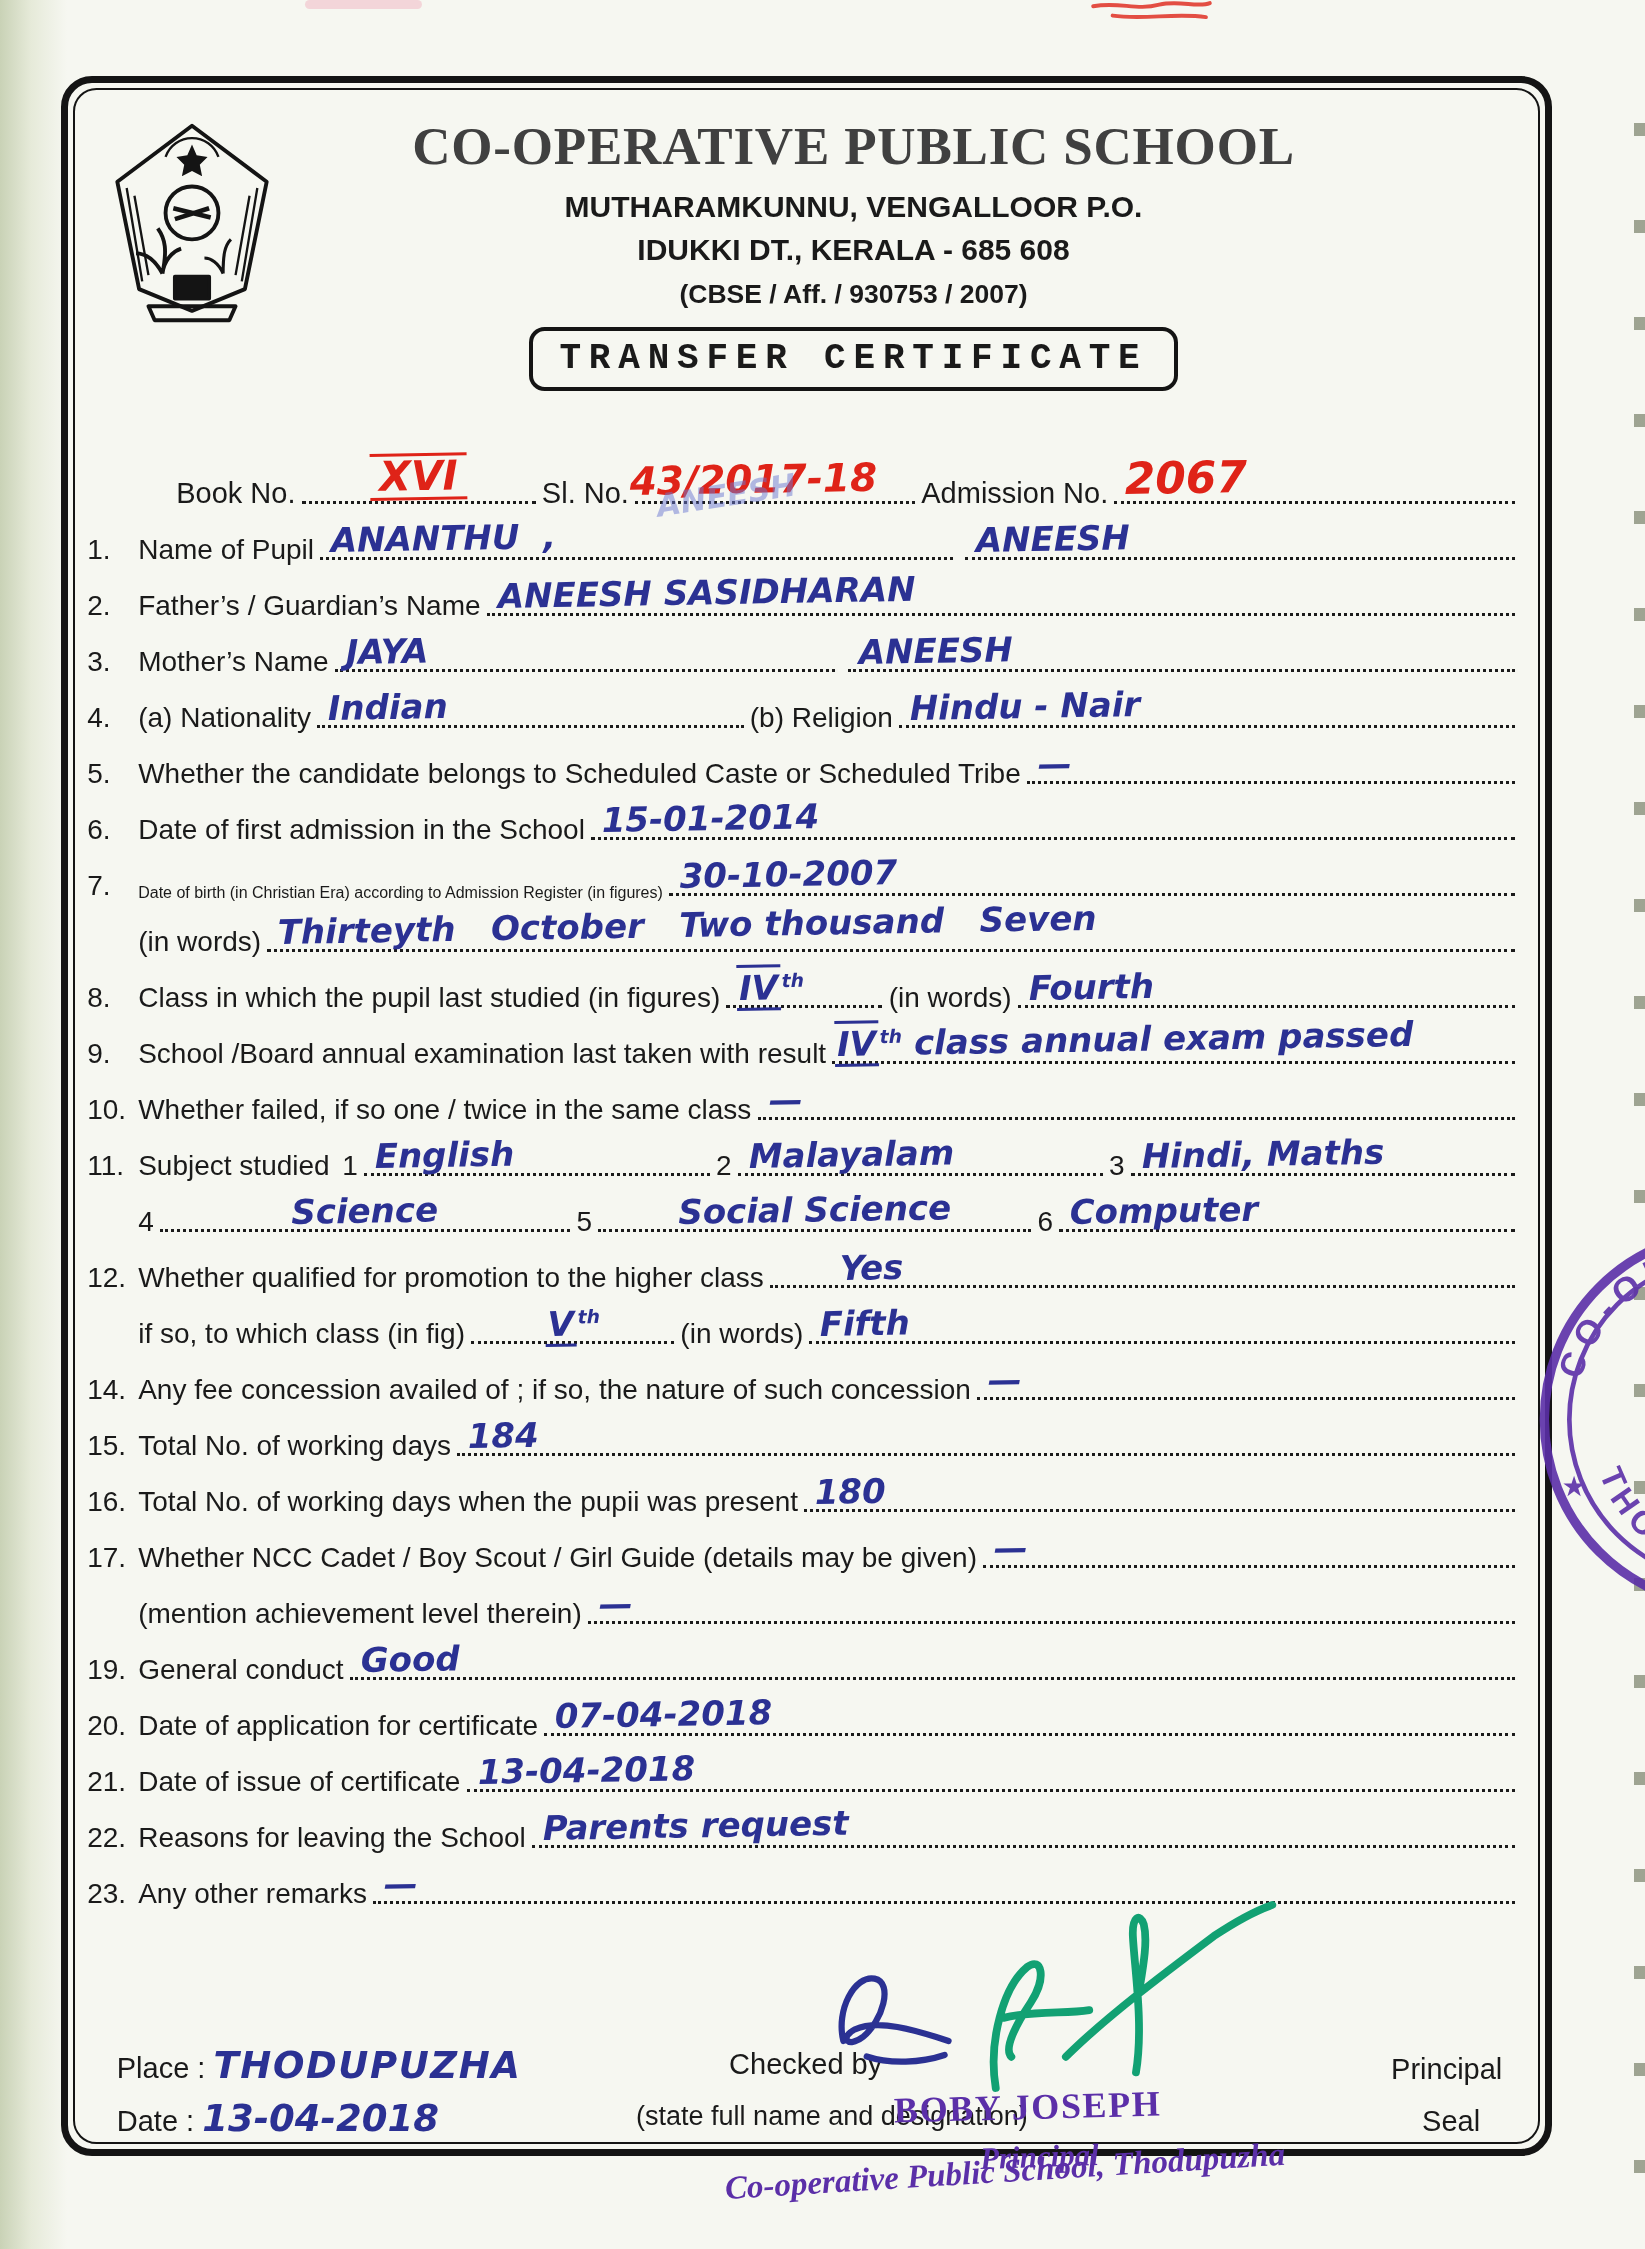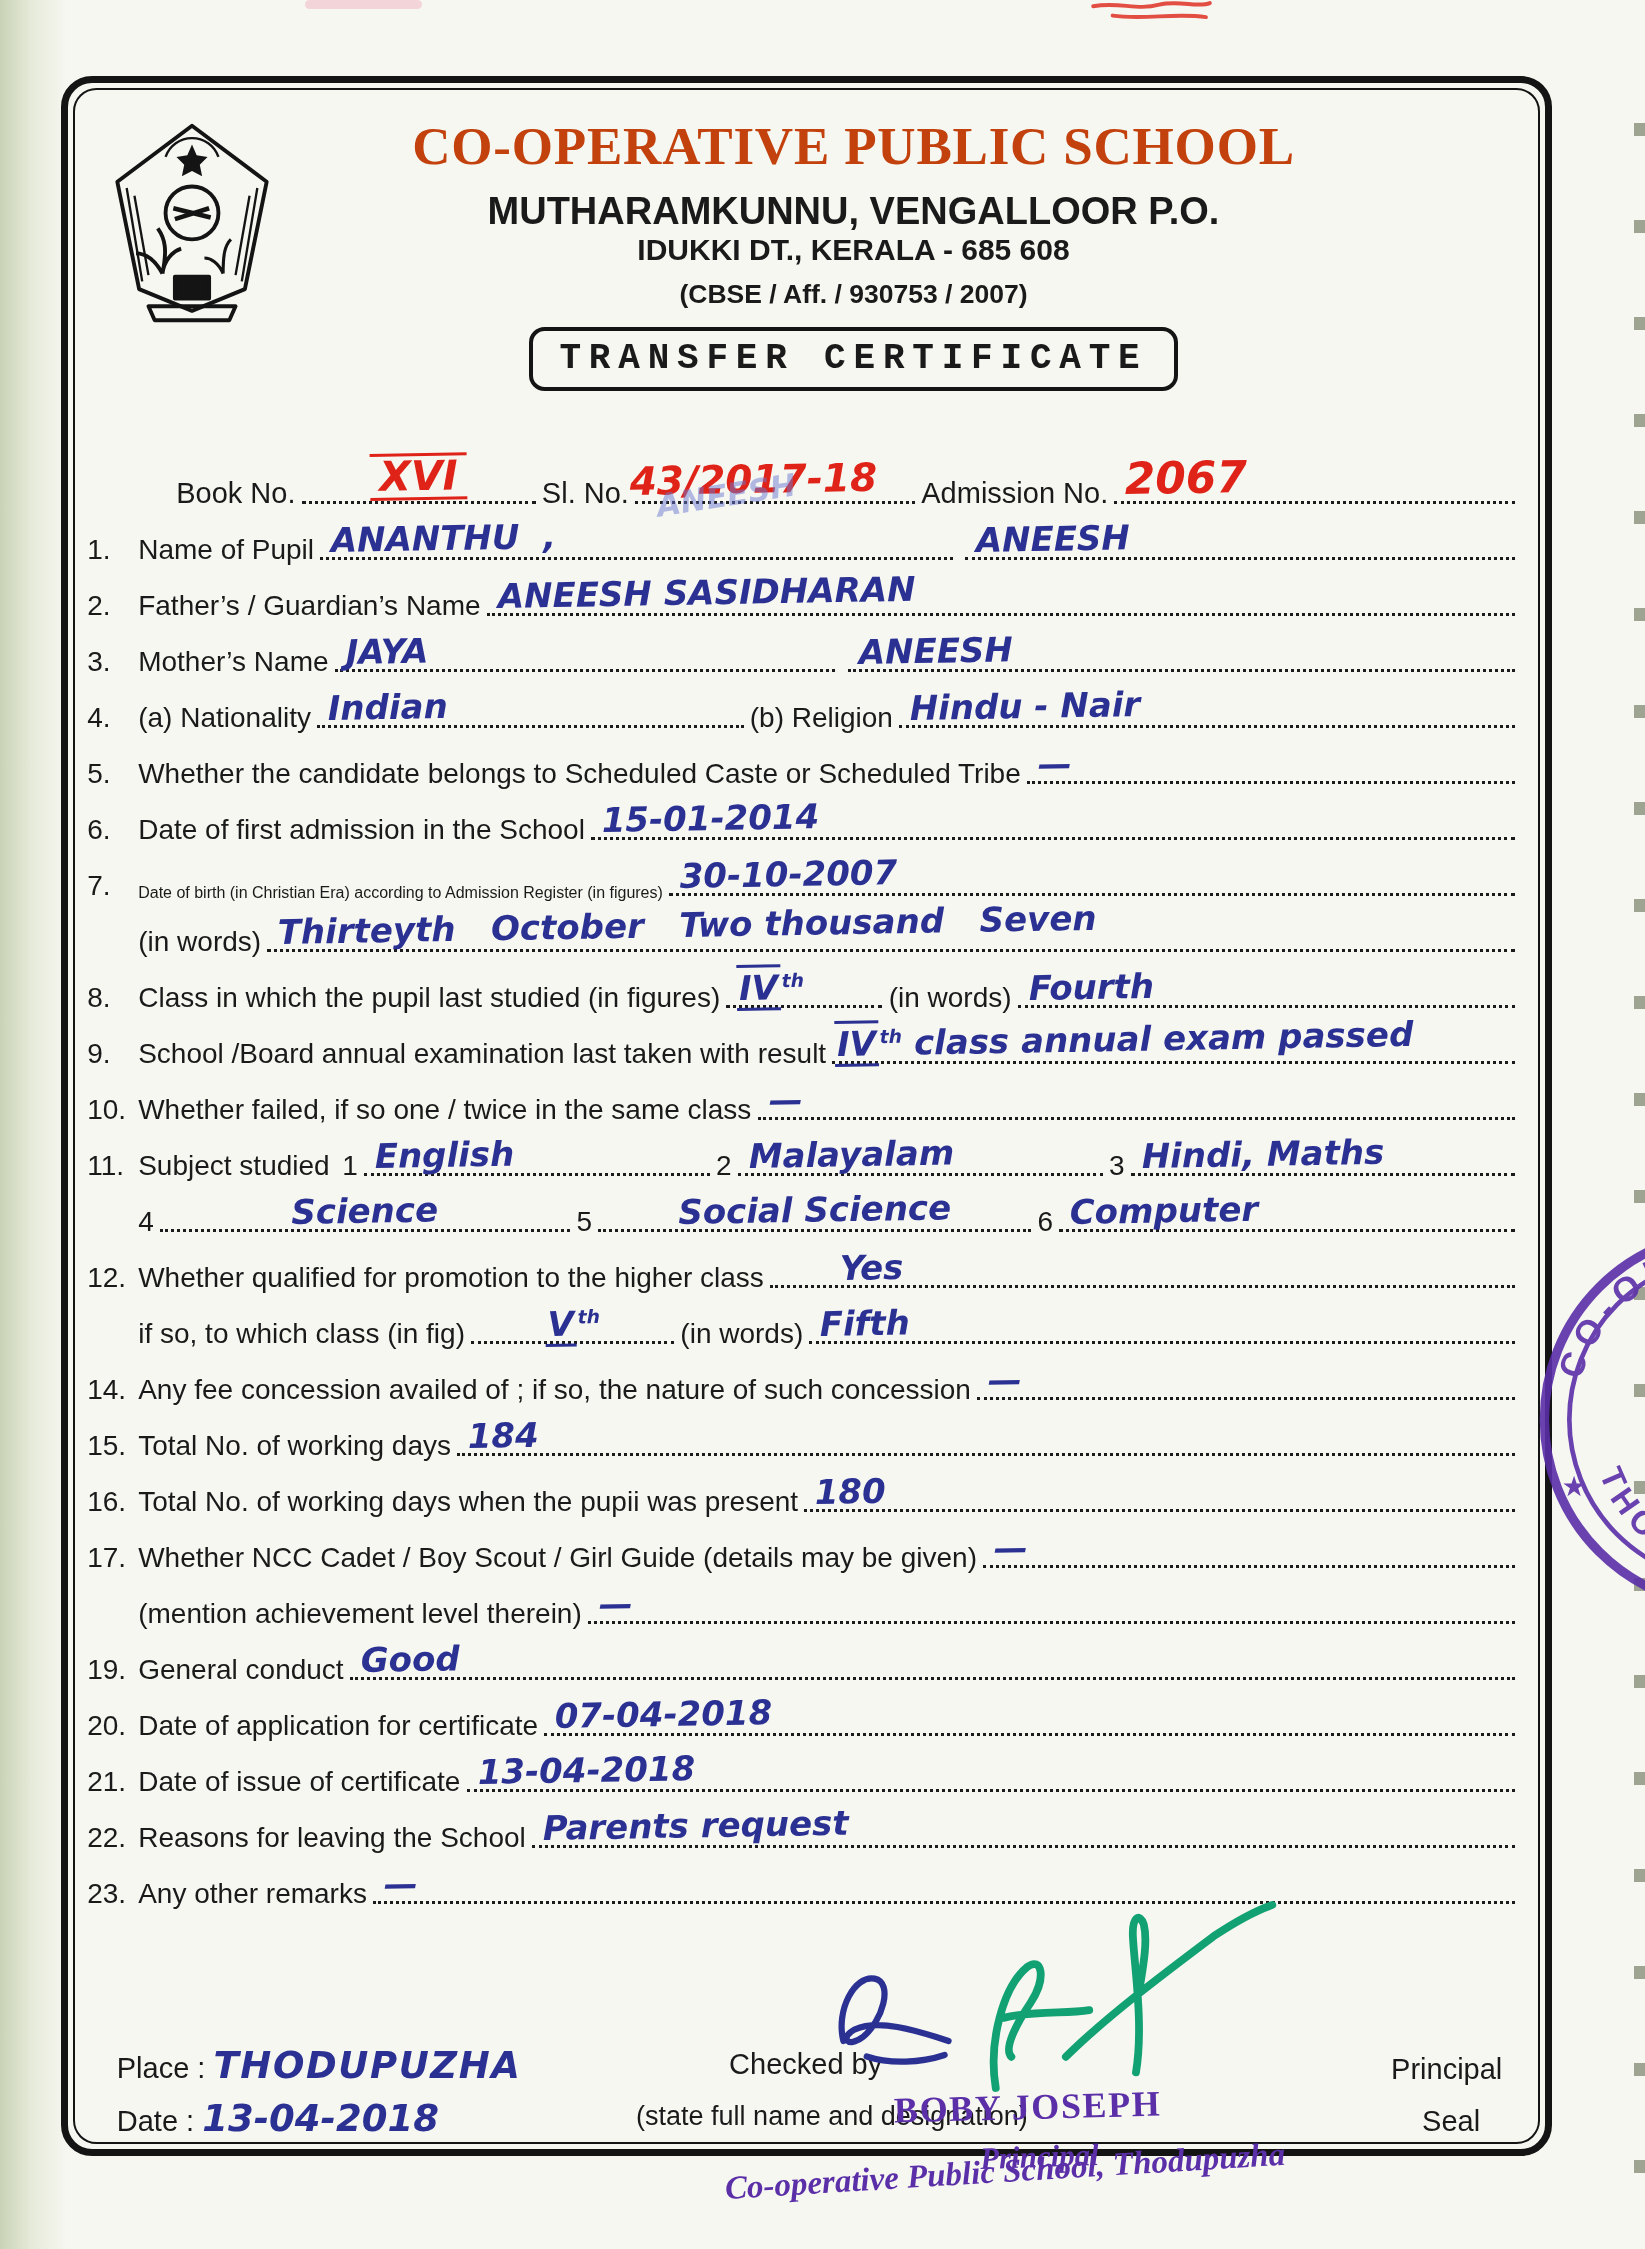--- a/index.html
+++ b/index.html
@@ -20,23 +20,23 @@
   .doc {
     position:absolute; left:61px; top:76px; width:1477px; height:2066px;
     border:7px solid #141414; border-radius:31px; background:transparent;
   }
   .doc-inner { position:absolute; inset:4.7px; border:2.3px solid #141414; border-radius:23.4px; }
 
   
   .logo { position:absolute; left:33px; top:31px; width:168px; height:204px; }
   .hdr-title {
     position:absolute; top:26.5px; left:187px; right:93px; text-align:center;
-    font-family:"Liberation Serif", serif; font-weight:bold; font-size:53px; letter-spacing:0.8px; color:#c2410c;
-  }
-  .hdr-a1 { position:absolute; top:100px; left:187px; right:93px; text-align:center; font-weight:bold; font-size:38px; }
+    font-family:"Liberation Serif", serif; font-weight:bold; font-size:53px; letter-spacing:0.8px; color:#404040;
+  }
+  .hdr-a1 { position:absolute; top:100px; left:187px; right:93px; text-align:center; font-weight:bold; font-size:30px; }
   .hdr-a2 { position:absolute; top:143px; left:187px; right:93px; text-align:center; font-weight:bold; font-size:30px; }
   .hdr-aff { position:absolute; top:189px; left:187px; right:93px; text-align:center; font-weight:bold; font-size:26.5px; }
   .tc-wrap { position:absolute; top:237px; left:187px; right:93px; text-align:center;font-family:Liberation Mono, monospace; }
   .tc-box {
     display:inline-block; border:4.7px solid #141414; border-radius:15.6px;
     padding:7.8px 26.5px; font-weight:bold; font-size:36px; letter-spacing:7.8px;
   }
 
   
   .rows { position:absolute; left:12.5px; right:17px; top:365px; }

